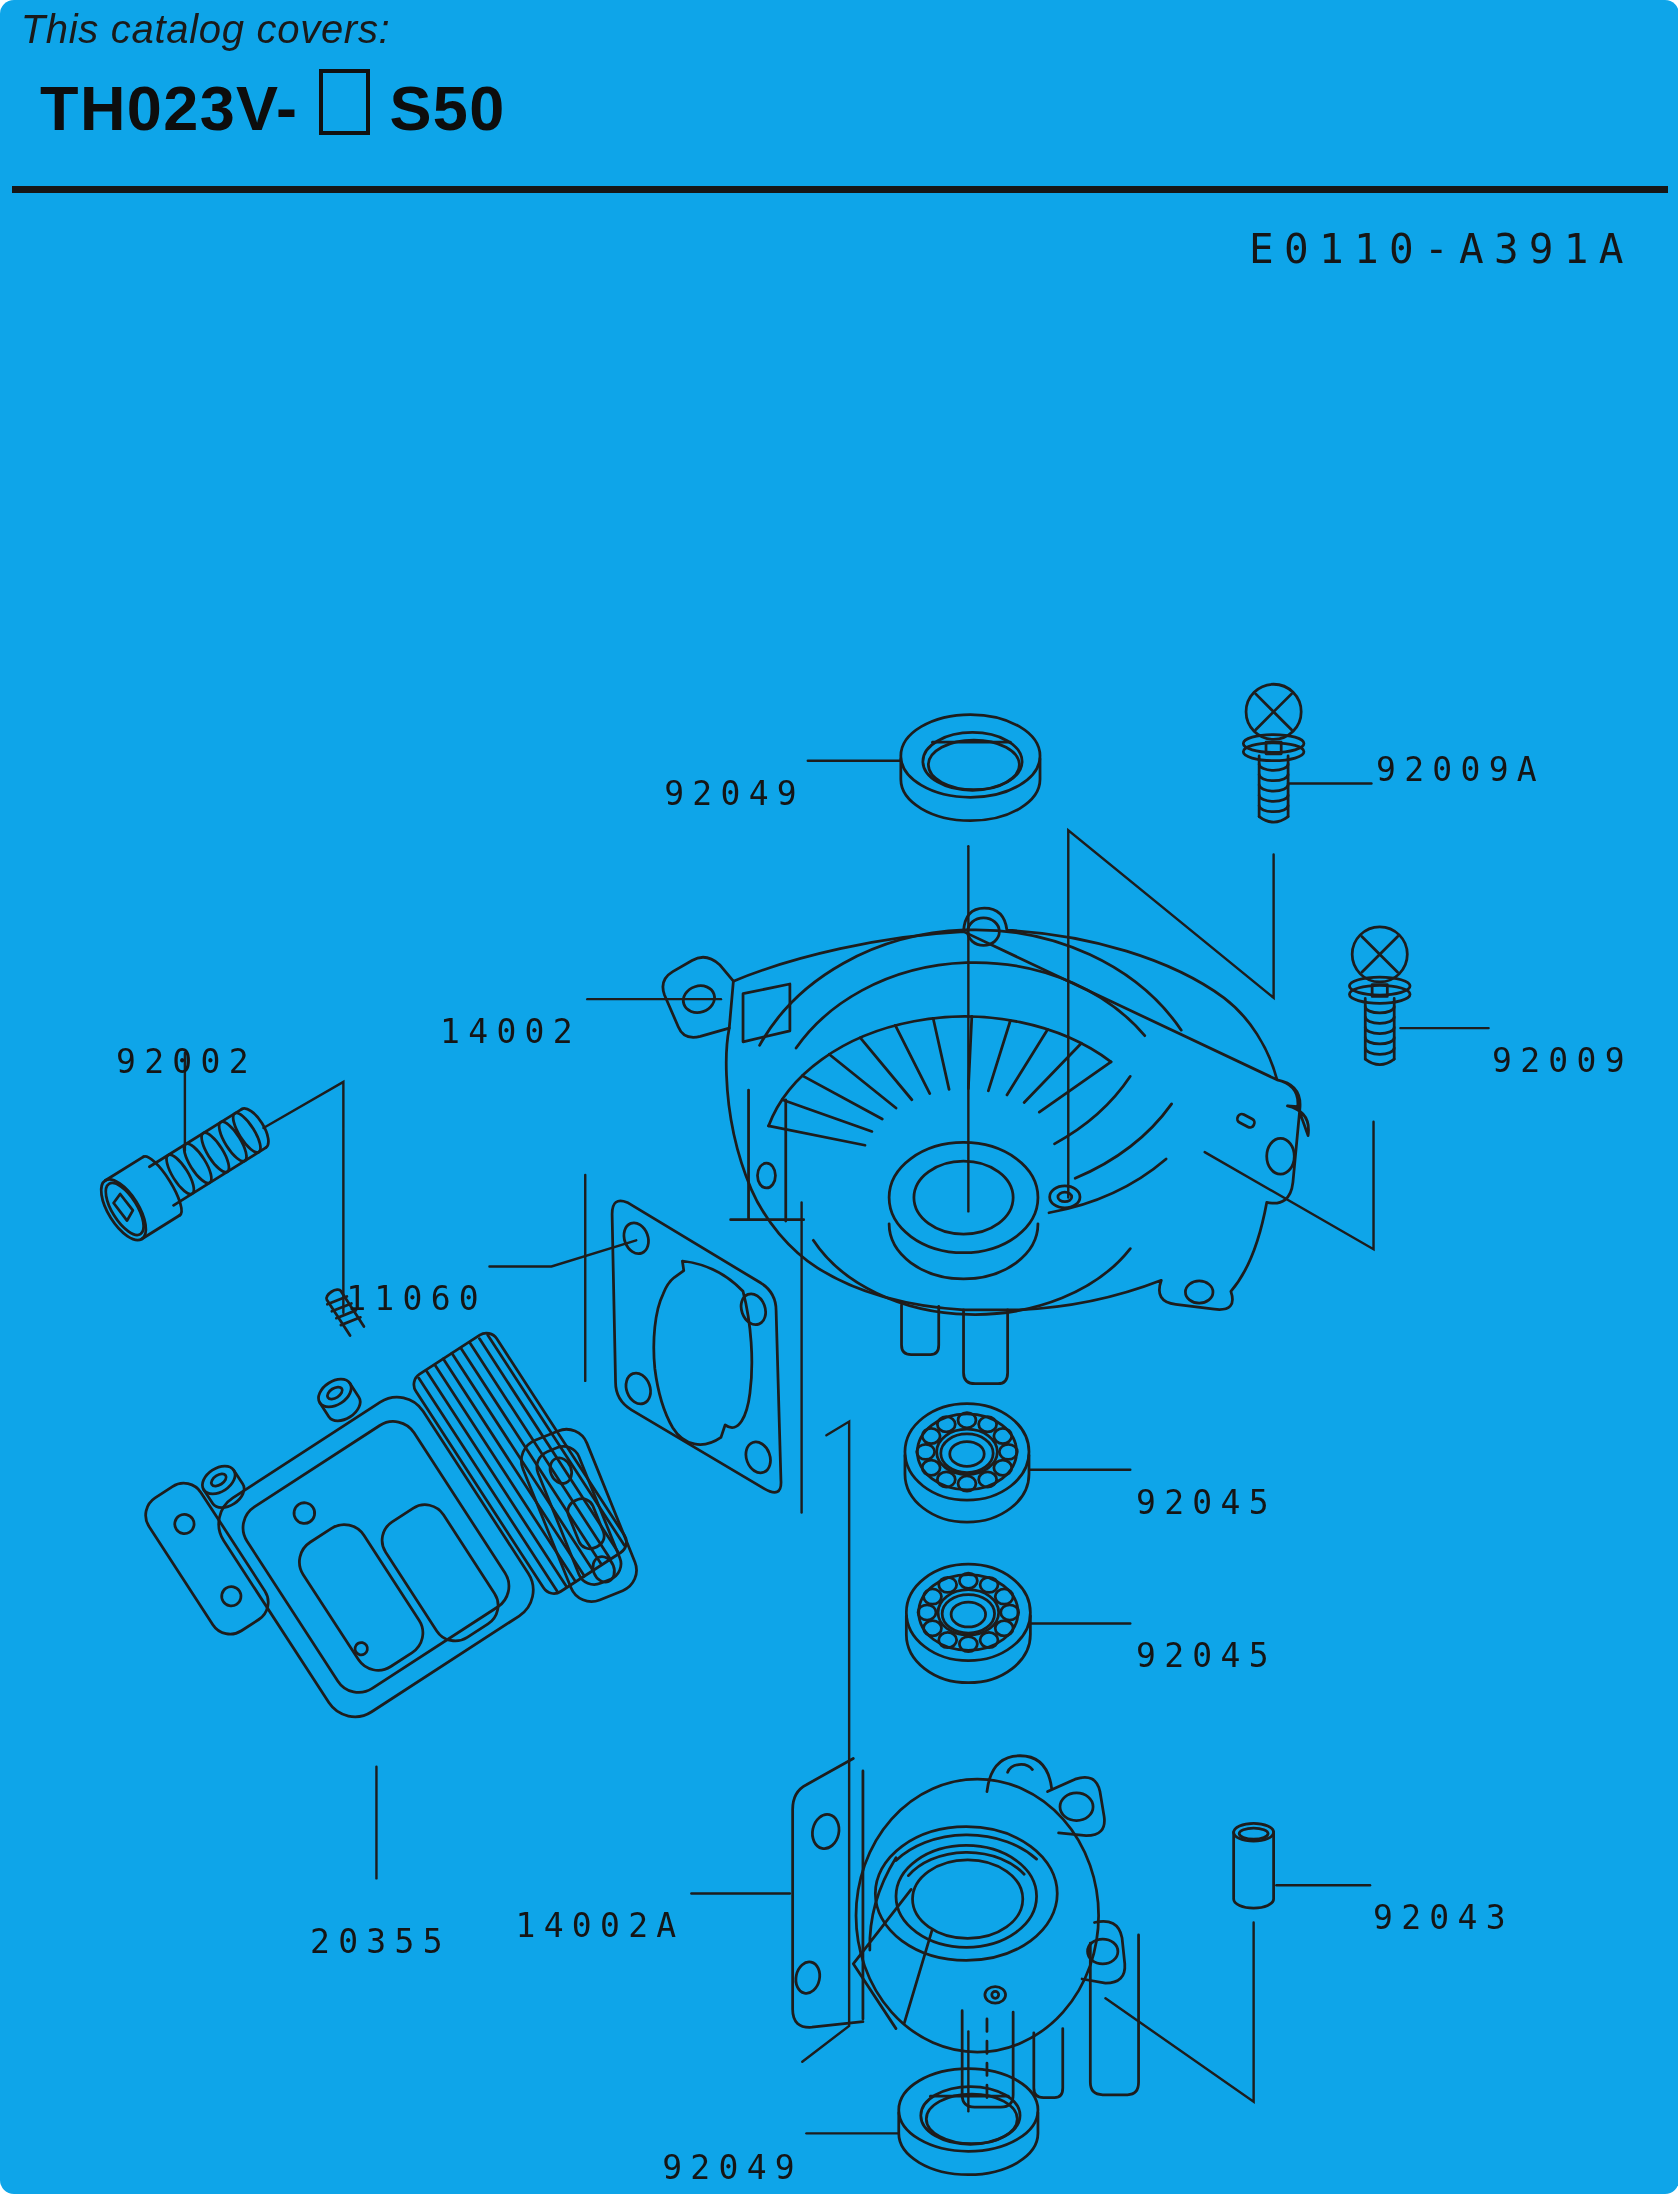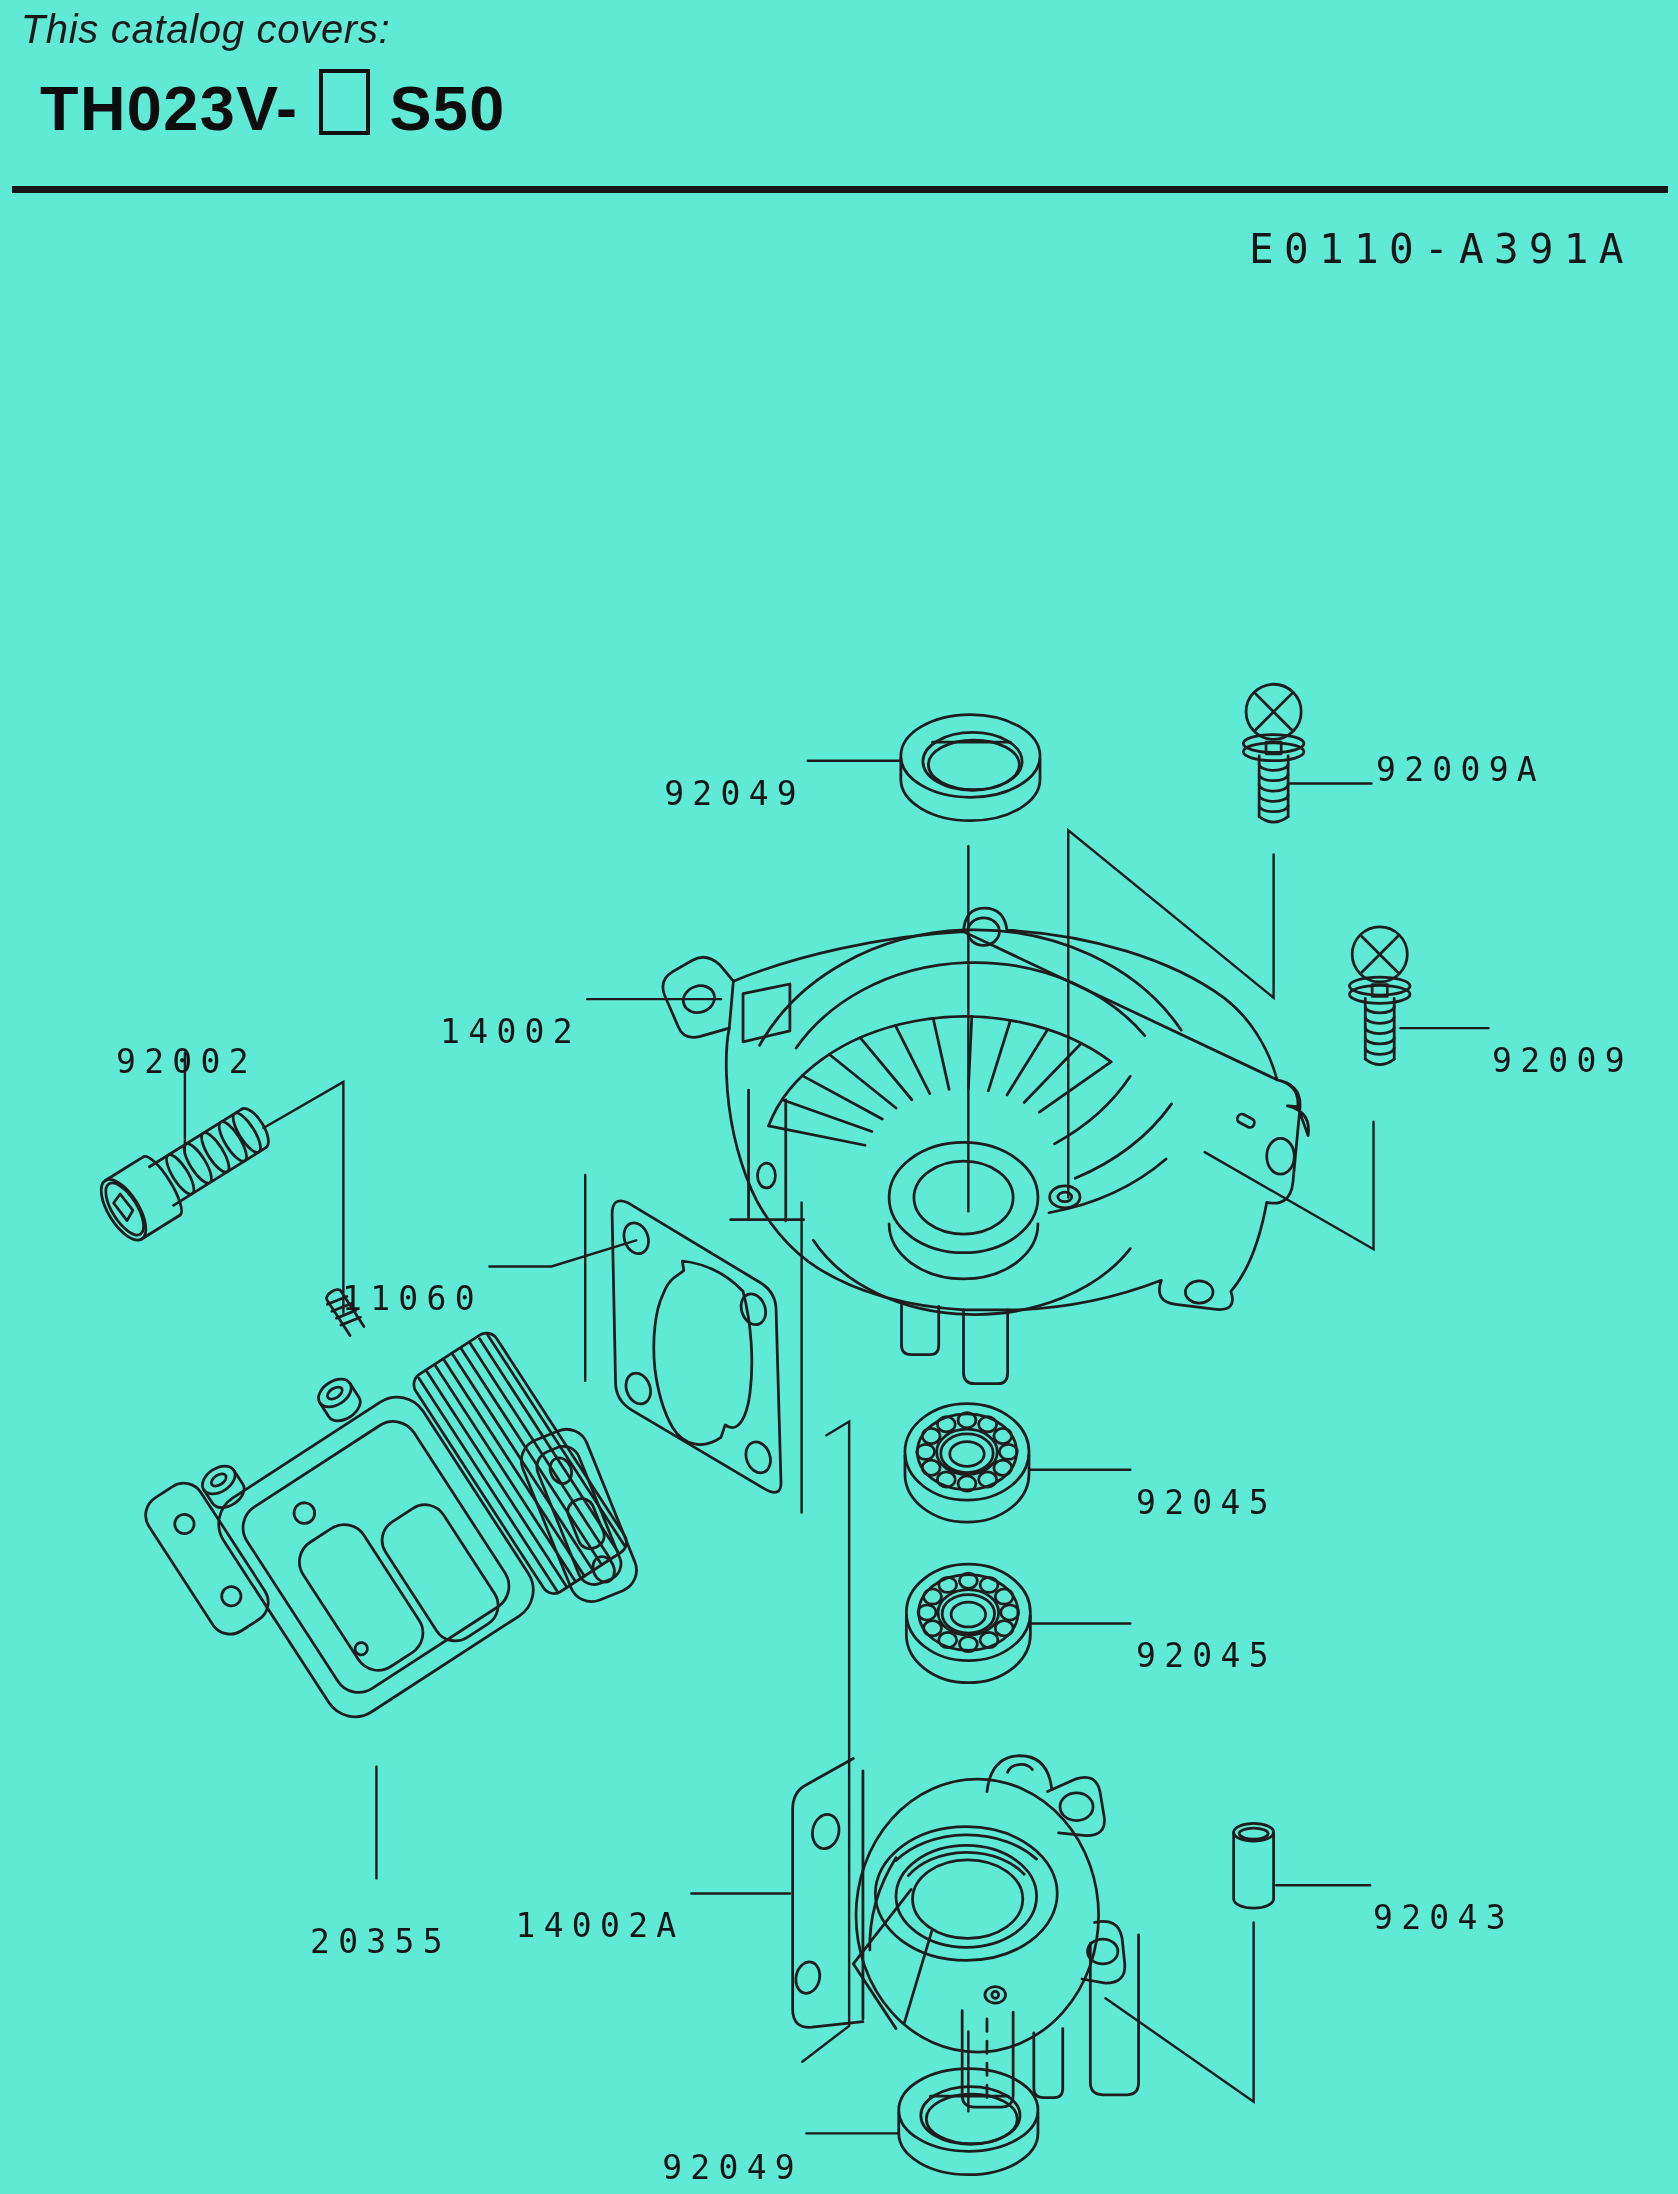--- a/index.html
+++ b/index.html
@@ -1,17 +1,17 @@
 <!DOCTYPE html>
 <html style="font-size:11px"><head>
 <meta charset="utf-8">
 <style>
   html,body{margin:0;padding:0;background:#ffffff;}
-  .page{position:relative;width:1679px;height:2194px;background:#5eead4;overflow:hidden;
-        font-family:"Liberation Sans",sans-serif;color:#111111;}
+  .page{position:relative;width:1679px;height:2194px;background:#0ea5e9;overflow:hidden;
+        font-family:"Liberation Sans",sans-serif;color:#111111;border-radius:14px;}
   .covers-caption{position:absolute;left:20.7px;top:6.9px;font-style:italic;font-size:40px;
         letter-spacing:0.7px;color:#1a1a1a;}
   .model-line{position:absolute;left:40px;top:69px;font-size:63px;font-weight:bold;
         letter-spacing:1.4px;color:#0d0d0d;white-space:nowrap;}
   .model-box{display:inline-block;width:43px;height:58px;border:4.8px solid #111;
         margin:0 19.3px 0 20.7px;vertical-align:-5.5px;color:transparent;overflow:hidden;font-size:34px;}
   .top-rule{position:absolute;left:12.4px;right:11px;top:186px;height:6.9px;background:#161616;}
   .diagram-code{position:absolute;left:1249px;top:225px;font-family:"DejaVu Sans Mono",monospace;
         font-size:41px;letter-spacing:10.3px;color:#161616;white-space:nowrap;}
   .part-label{position:absolute;font-family:"DejaVu Sans Mono",monospace;font-size:33px;
@@ -242,21 +242,21 @@
       </g>
 
     </g>
   </svg>
 
   <div class="part-label" style="left:646px;top:742px;width:159px;text-align:right">92049</div>
   <div class="part-label" style="left:1376px;top:718px">92009A</div>
   <div class="part-label" style="left:438px;top:980px;width:145px;text-align:center">14002</div>
   <div class="part-label" style="left:1492px;top:1009px">92009</div>
   <div class="part-label" style="left:116px;top:1010px;width:138px;text-align:right">92002</div>
-  <div class="part-label" style="left:342px;top:1247px;width:145px;">11060</div>
+  <div class="part-label" style="left:342px;top:1247px;width:145px;text-align:right">11060</div>
   <div class="part-label" style="left:1136px;top:1451px">92045</div>
   <div class="part-label" style="left:1136px;top:1604px">92045</div>
   <div class="part-label" style="left:1373px;top:1866px">92043</div>
   <div class="part-label" style="left:310px;top:1890px">20355</div>
   <div class="part-label" style="left:514px;top:1874px;width:172px;text-align:center">14002A</div>
   <div class="part-label" style="left:644px;top:2116px;width:159px;text-align:right">92049</div>
 
 </div>
 
 

